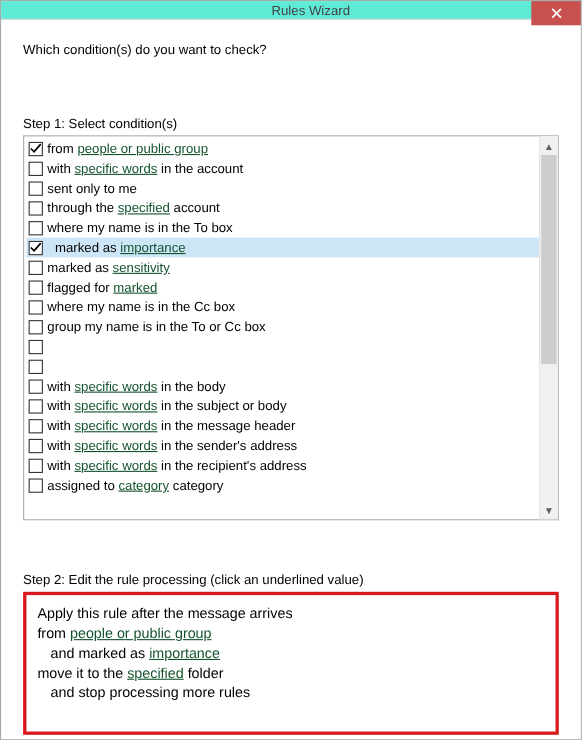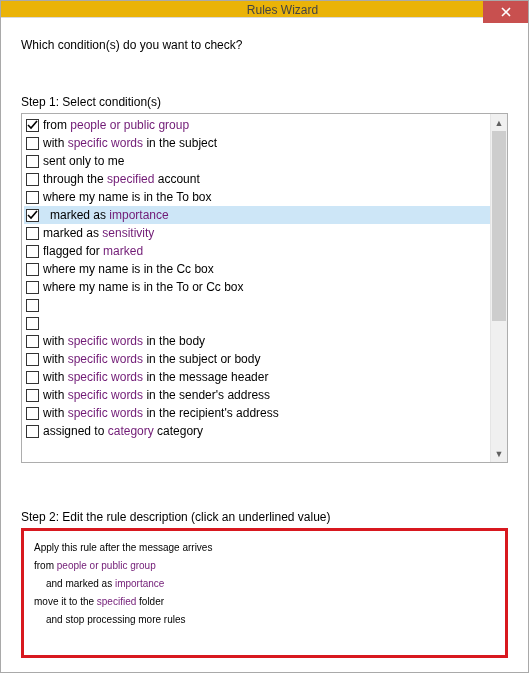--- a/index.html
+++ b/index.html
@@ -14,21 +14,21 @@
     width: 529px;
     height: 673px;
     border: 1px solid #a9a9a9;
     background: #fff;
     position: relative;
     display: flex;
     flex-direction: column;
   }
   .titlebar {
     height: 30px;
-    background: #eab308;
+    background: #5eead4;
     border-bottom: 1px solid #d9d9d9;
     display: flex;
     align-items: center;
     position: relative;
     padding-left: 36px;
   }
   .titlebar .title {
     flex: 1;
     text-align: center;
     font-size: 12px;
@@ -50,21 +50,21 @@
     font-size: 13px;
     font-weight: bold;
   }
   .content {
     flex: 1;
     padding: 20px 20px 10px 20px;
     display: flex;
     flex-direction: column;
   }
   .prompt {
-    margin-bottom: 10px;
+    margin-bottom: 20px;
   }
   .step-label {
     margin-bottom: 4px;
     margin-top: 33px;
   }
   .list-wrap {
     border: 1px solid #adadad;
     height: 350px;
     display: flex;
     position: relative;
@@ -94,21 +94,22 @@
     border: 1px solid #333;
     background: #fff;
     display: inline-flex;
     align-items: center;
     justify-content: center;
     flex-shrink: 0;
   }
   .cb svg { display:block; }
   .cond-text { display:inline; }
   .link {
-    color: #701a75;
+    color: #14532d;
+    text-decoration: underline;
     cursor: pointer;
   }
   .scrollbar {
     width: 17px;
     background: #f0f0f0;
     border-left: 1px solid #e5e5e5;
     position: relative;
   }
   .scroll-btn {
     position: absolute;
@@ -125,21 +126,21 @@
     position: absolute;
     left: 1px; right: 1px;
     top: 17px;
     height: 190px;
     background: #cdcdcd;
   }
   .desc-box {
     border: 3px solid #d8181f;
     padding: 8px 10px;
     height: 130px;
-    font-size: 10px;
+    font-size: 13px;
     line-height: 18px;
     margin-bottom: 10px;
   }
   .desc-box .indent { padding-left: 12px; display:block; }
   .button-row {
     border-top: 1px solid #ddd;
     padding: 10px 8px 12px 20px;
     display: flex;
     justify-content: center;
     gap: 10px;
@@ -186,21 +187,21 @@
           <div class="cond-row">
             <span class="cb">
               <svg width="11" height="11" viewBox="0 0 11 11">
                 <path d="M1 5 L4 8 L10 1" stroke="#000" stroke-width="1.6" fill="none"></path>
               </svg>
             </span>
             <span class="cond-text"><span>from </span><span class="link">people or public group</span><span></span></span>
           </div>
           <div class="cond-row">
             <span class="cb"></span>
-            <span class="cond-text"><span>with </span><span class="link">specific words</span><span> in the subject</span></span>
+            <span class="cond-text"><span>with </span><span class="link">specific words</span><span> in the account</span></span>
           </div>
           <div class="cond-row">
             <span class="cb"></span>
             <span class="cond-text">sent only to me</span>
           </div>
           <div class="cond-row">
             <span class="cb"></span>
             <span class="cond-text"><span>through the </span><span class="link">specified</span><span> account</span></span>
           </div>
           <div class="cond-row">
@@ -222,21 +223,21 @@
           <div class="cond-row">
             <span class="cb"></span>
             <span class="cond-text"><span>flagged for </span><span class="link">marked</span><span></span></span>
           </div>
           <div class="cond-row">
             <span class="cb"></span>
             <span class="cond-text">where my name is in the Cc box</span>
           </div>
           <div class="cond-row">
             <span class="cb"></span>
-            <span class="cond-text">where my name is in the To or Cc box</span>
+            <span class="cond-text">group my name is in the To or Cc box</span>
           </div>
           <div class="cond-row">
             <span class="cb"></span>
           </div>
           <div class="cond-row">
             <span class="cb"></span>
           </div>
           <div class="cond-row">
             <span class="cb"></span>
             <span class="cond-text"><span>with </span><span class="link">specific words</span><span> in the body</span></span>
@@ -266,21 +267,21 @@
         <div class="scroll-btn up">
           <span>▲</span>
         </div>
         <div class="thumb"></div>
         <div class="scroll-btn down">
           <span>▼</span>
         </div>
       </div>
     </div>
 
-    <div class="step-label">Step 2: Edit the rule description (click an underlined value)</div>
+    <div class="step-label">Step 2: Edit the rule processing (click an underlined value)</div>
 
     <div class="desc-box">
       <div>Apply this rule after the message arrives</div>
       <div><span>from </span><span class="link">people or public group</span></div>
       <span class="indent"><span>and marked as </span><span class="link">importance</span></span>
       <div><span>move it to the </span><span class="link">specified</span><span> folder</span></div>
       <span class="indent">and stop processing more rules</span>
     </div>
 
   </div>

